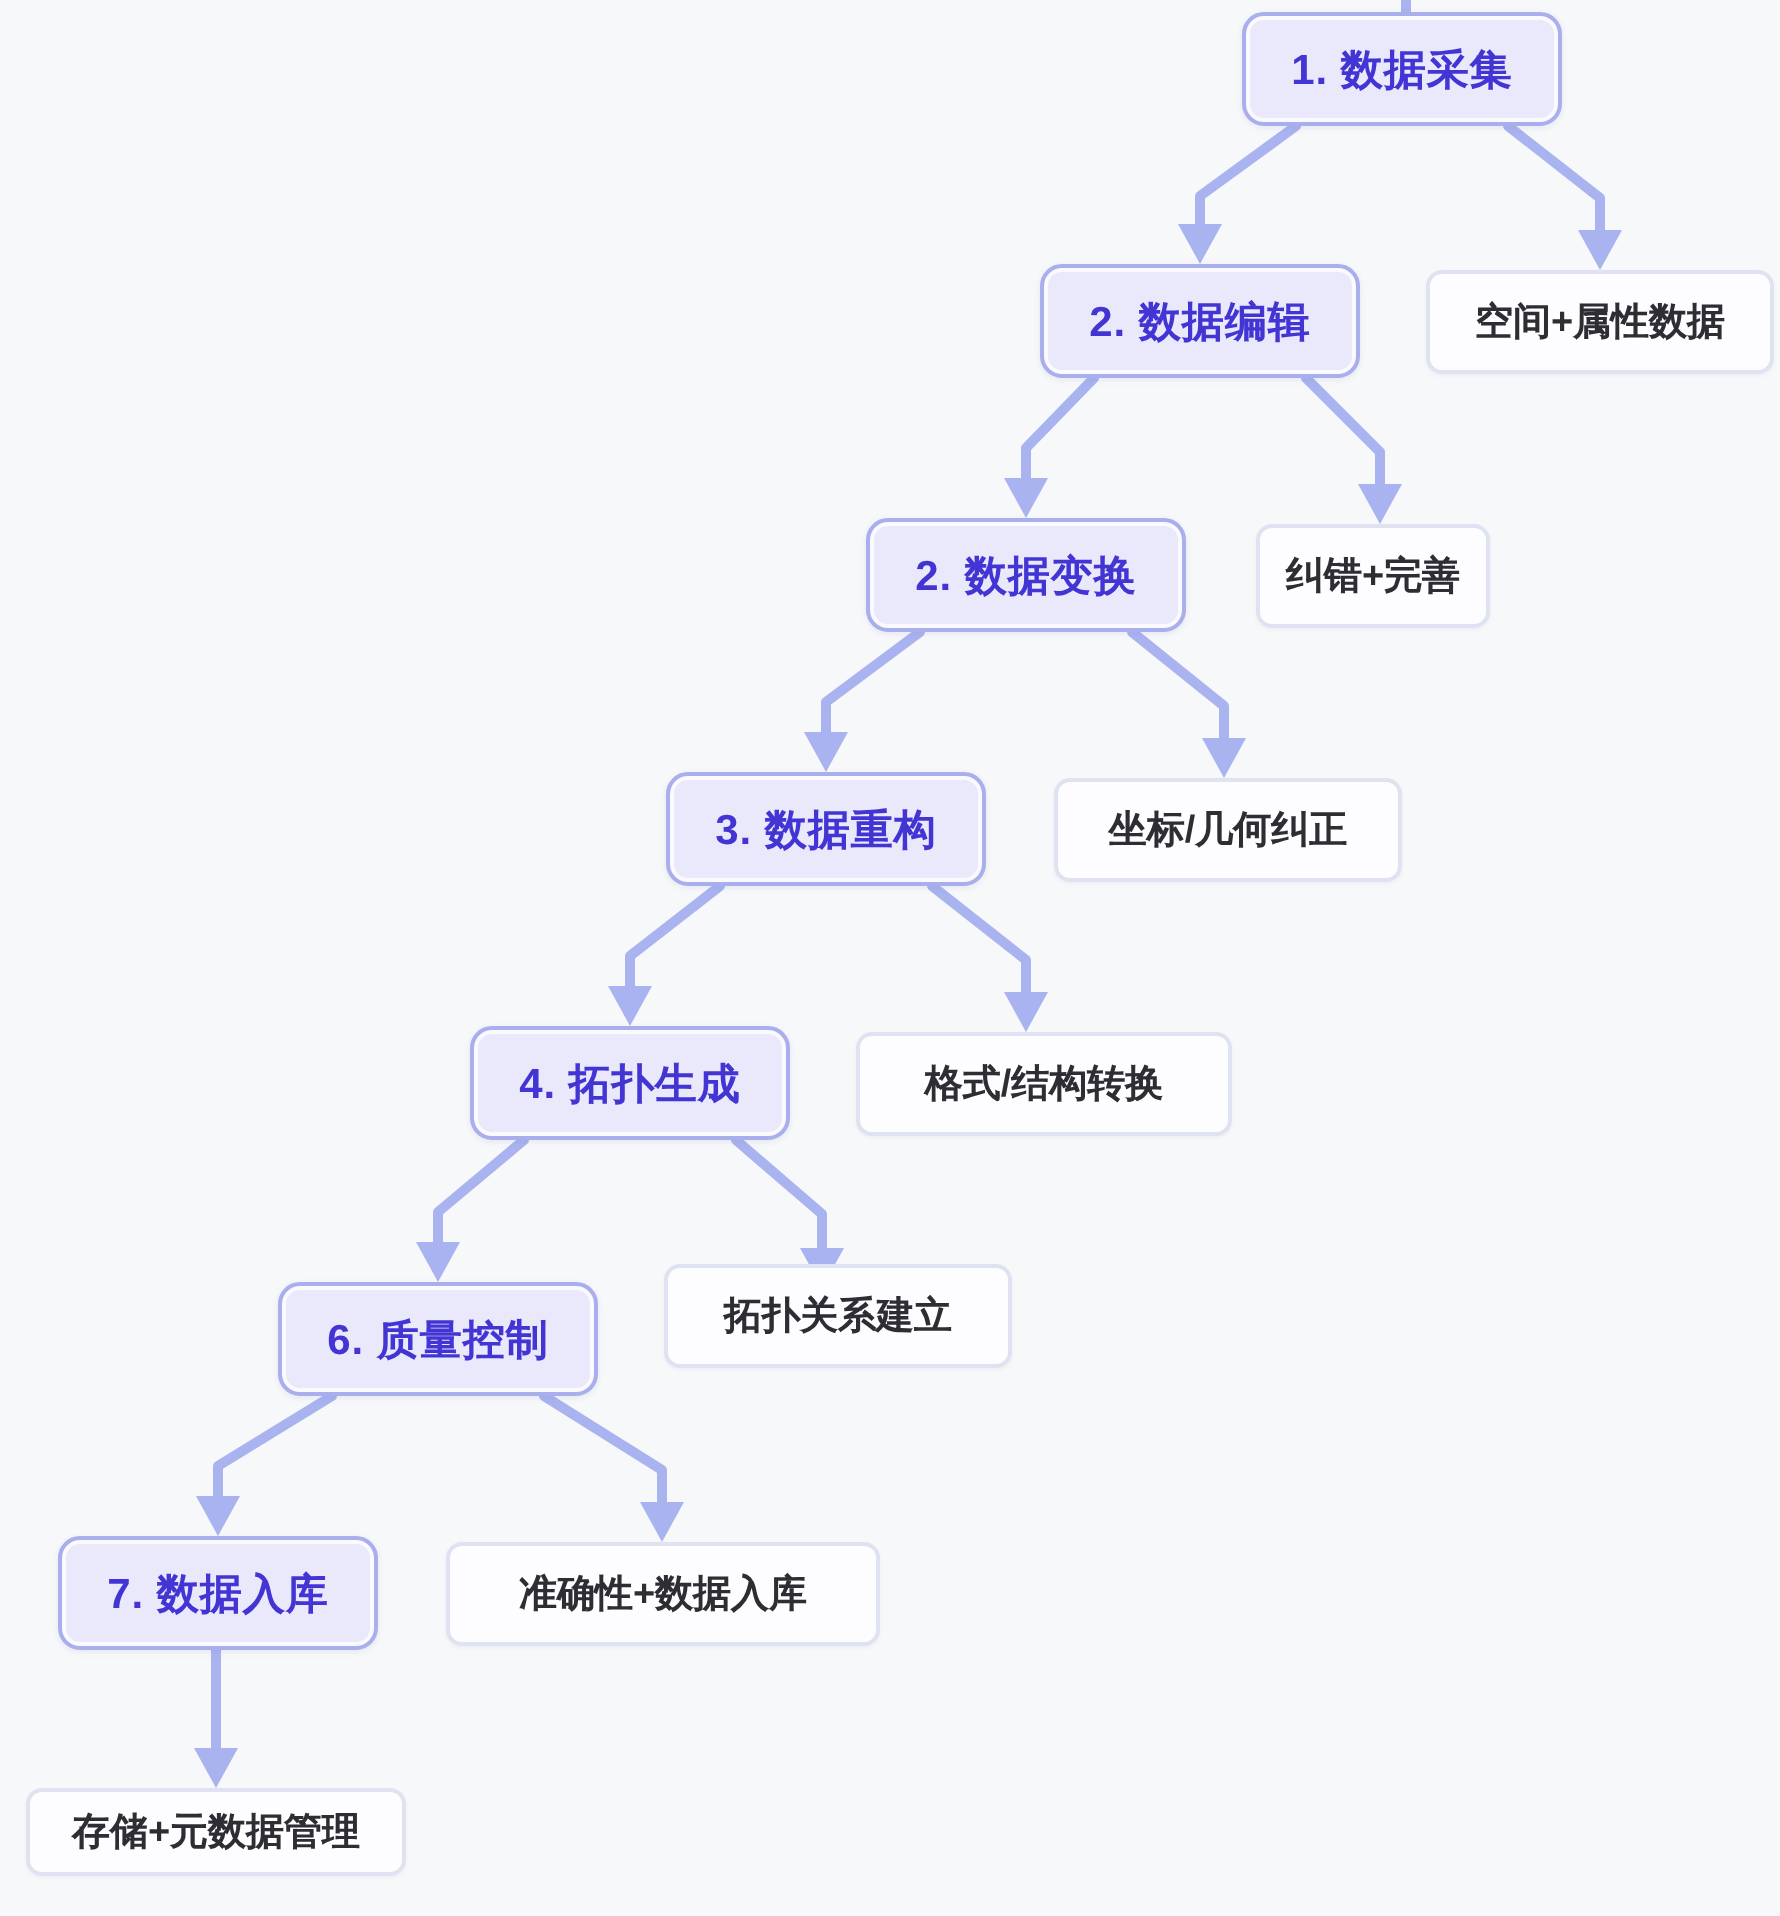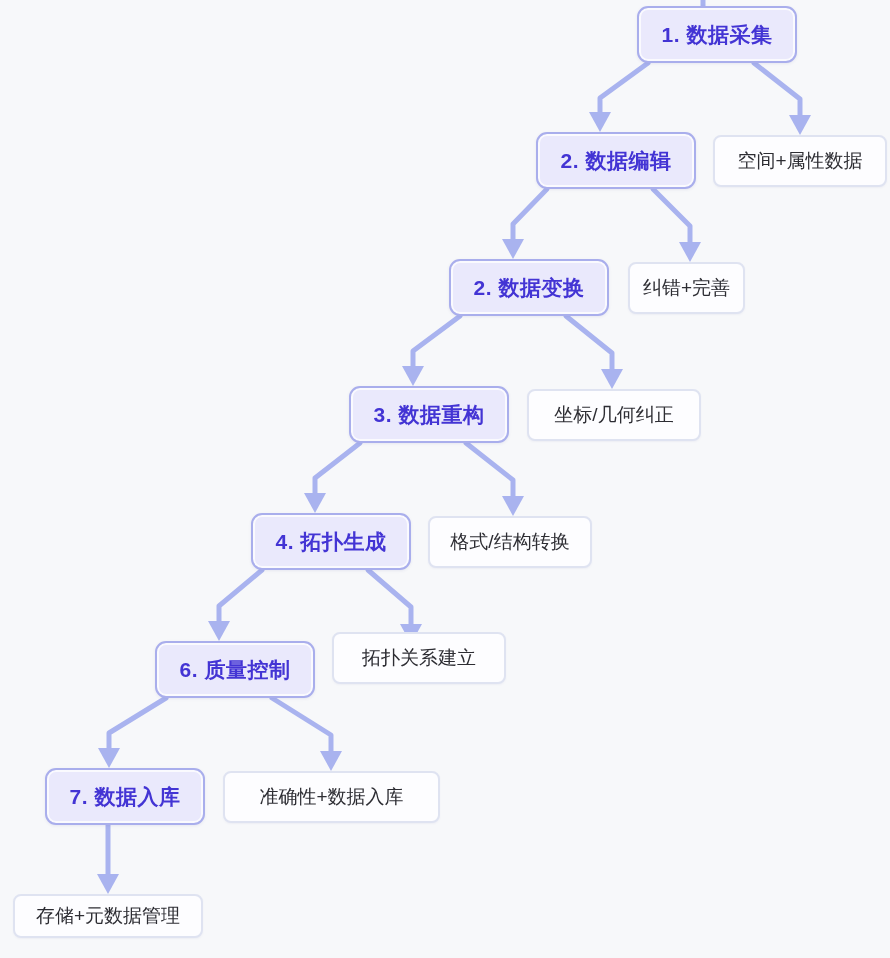--- a/index.html
+++ b/index.html
@@ -50,31 +50,30 @@
     width: 160px;
     height: 57px;
     background: var(--node-fill);
     border: 2px solid var(--node-border);
     border-radius: 11px;
     box-shadow: inset 0 0 0 2px rgba(255,255,255,0.75), 0 1px 3px rgba(90,90,160,0.10);
     color: var(--node-text);
     font-size: 21px;
     font-weight: 700;
     letter-spacing: 0.5px;
-    margin-left: 16px;
   }
   .node.side {
     height: 52px;
     background: var(--detail-fill);
     border: 2px solid var(--detail-border);
     border-radius: 8px;
     box-shadow: 0 1px 2px rgba(90,90,160,0.06);
     color: var(--detail-text);
     font-size: 19px;
-    font-weight: 400;
+    font-weight: 700;
   }
 </style>
 </head>
 <body>
 
 <div class="canvas">
 
   <svg class="arrows" viewBox="0 0 890 958" aria-hidden="true">
 
     <path class="link" d="M703 0 L703 6"></path>
@@ -123,18 +122,18 @@
   <div class="node main" style="left:520px;top:132px">2. 数据编辑</div>
   <div class="node main" style="left:433px;top:259px">2. 数据变换</div>
   <div class="node main" style="left:333px;top:386px">3. 数据重构</div>
   <div class="node main" style="left:235px;top:513px">4. 拓扑生成</div>
   <div class="node main" style="left:139px;top:641px">6. 质量控制</div>
   <div class="node main" style="left:29px;top:768px">7. 数据入库</div>
 
   <div class="node side" style="left:713px;top:135px;width:174px">空间+属性数据</div>
   <div class="node side" style="left:628px;top:262px;width:117px">纠错+完善</div>
   <div class="node side" style="left:527px;top:389px;width:174px">坐标/几何纠正</div>
-  <div class="node side" style="left:428px;top:516px;width:164px">格式/结构转换</div>
+  <div class="node side" style="left:428px;top:516px;width:188px">格式/结构转换</div>
   <div class="node side" style="left:332px;top:632px;width:174px">拓扑关系建立</div>
   <div class="node side" style="left:223px;top:771px;width:217px">准确性+数据入库</div>
   <div class="node side" style="left:13px;top:894px;width:190px;height:44px">存储+元数据管理</div>
 
 </div>
 
 </body></html>

